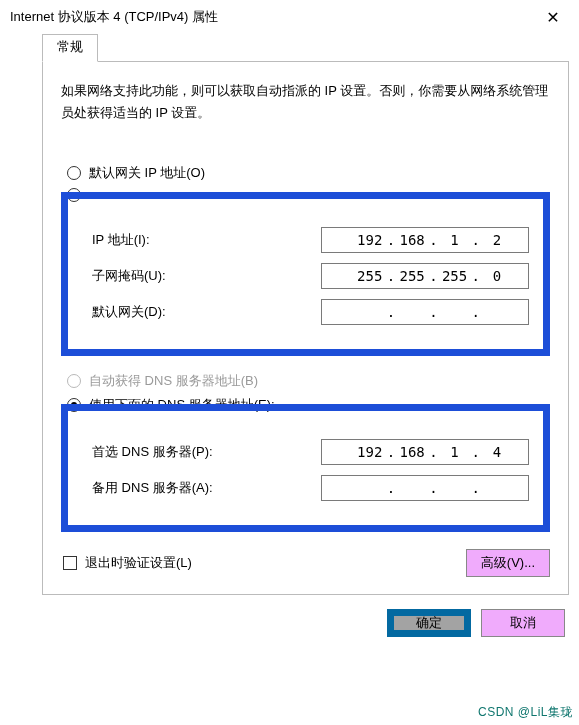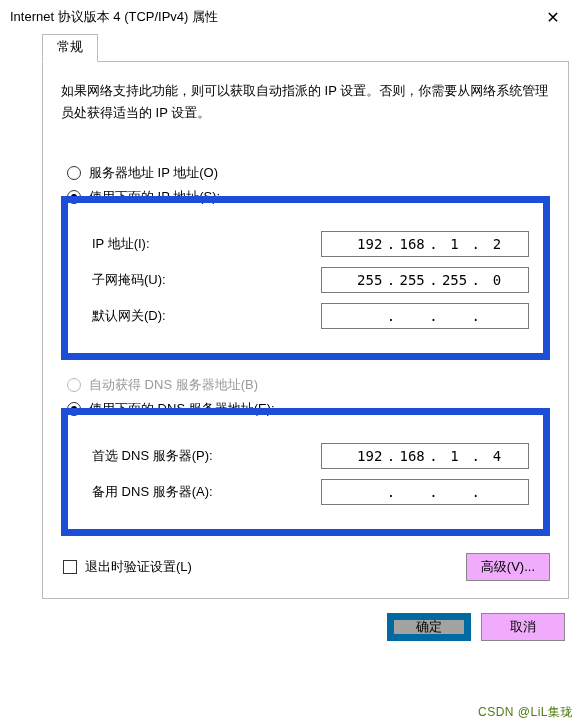--- a/index.html
+++ b/index.html
@@ -90,21 +90,21 @@
     display:inline-flex; align-items:center; justify-content:center;
     padding: 0 14px; font-size:13px;
   }
   .btn.primary { border:7px solid #0369a1; background:#a3a3a3; }
   .dlg-buttons {
     display:flex; gap:10px; justify-content:flex-end;
     padding: 14px 4px 0 4px;
   }
   .watermark {
     position:absolute; right:6px; bottom:4px;
-    color:#4d7c0f; font-size:12px; letter-spacing:0.5px;
+    color:#0f766e; font-size:12px; letter-spacing:0.5px;
     pointer-events:none;
   }
 </style>
 </head>
 <body>
 
 <div class="titlebar">
   <div>Internet 协议版本 4 (TCP/IPv4) 属性</div>
   <div class="close">✕</div>
 </div>
@@ -113,25 +113,24 @@
   <div class="tabbar">
     <div class="tab">常规</div>
   </div>
 
   <div class="panel">
 
     <div class="desc">如果网络支持此功能，则可以获取自动指派的 IP 设置。否则，你需要从网络系统管理员处获得适当的 IP 设置。</div>
 
     <div class="radio-row">
       <span class="radio"></span>
-      <span>服务器地址 IP 地址(O)</span>
+      <span>默认网关 IP 地址(O)</span>
     </div>
     <div class="radio-row" style="margin-bottom:0;">
       <span class="radio checked"></span>
-      <span>使用下面的 IP 地址(S):</span>
     </div>
 
     <fieldset class="group" style="margin-top:-10px; padding-top:18px;">
       <div class="form-row">
         <label>IP 地址(I):</label>
         <div class="ip-box">
           <span class="oct">192</span>
             <span class="dot">.</span>
           <span class="oct">168</span>
             <span class="dot">.</span>

